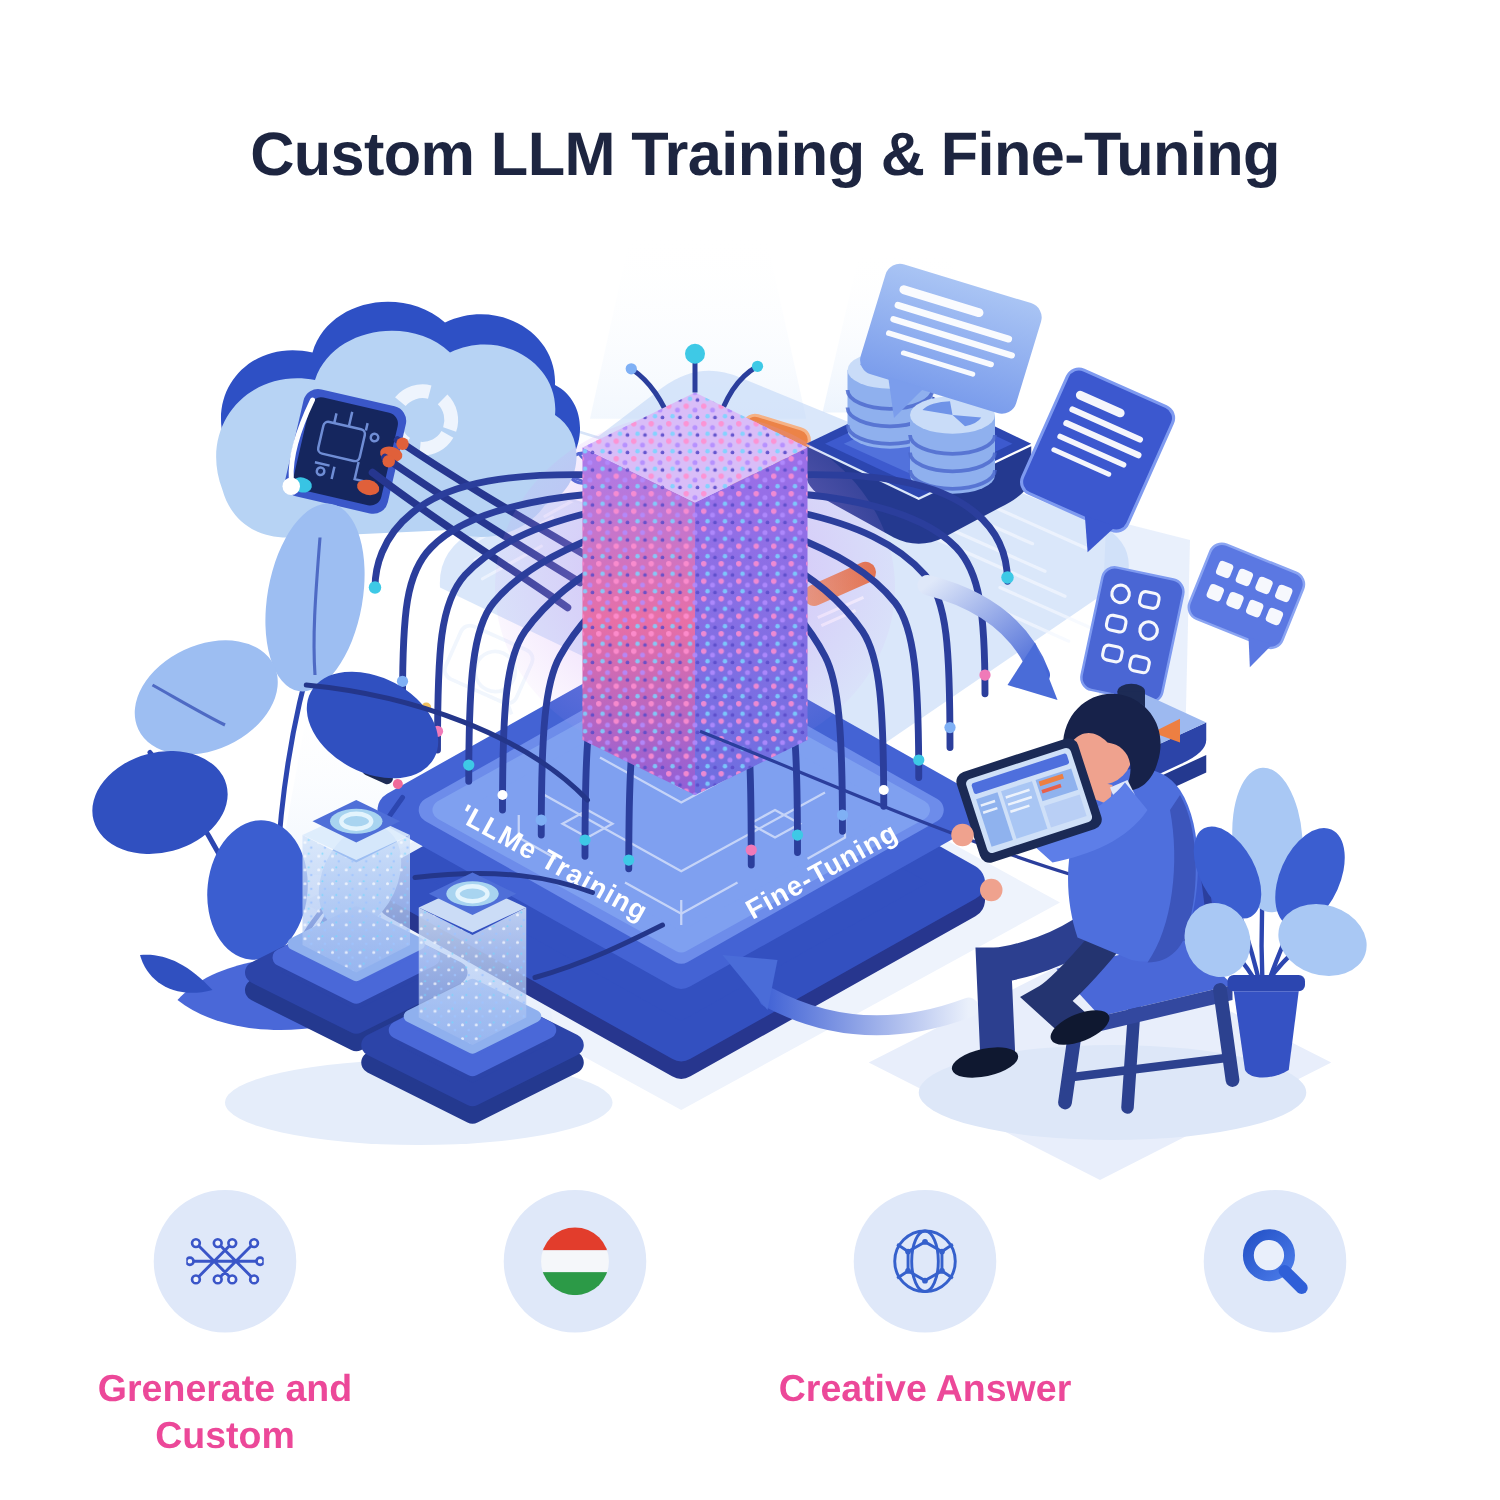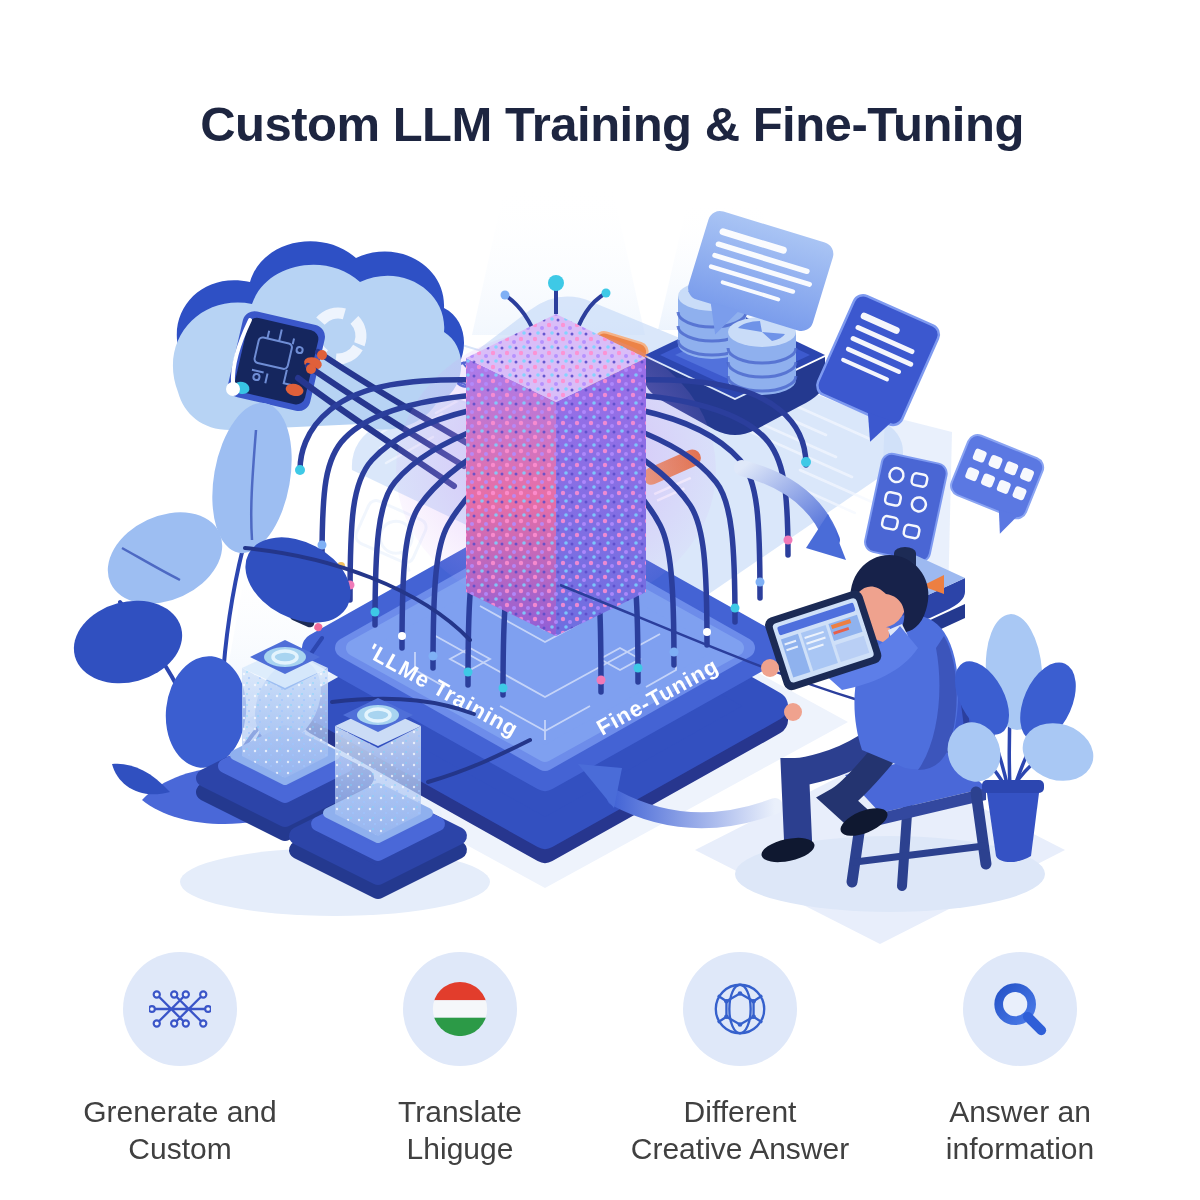--- a/index.html
+++ b/index.html
@@ -6,21 +6,21 @@
   .stage{position:relative;width:1200px;height:1200px;background:#ffffff;overflow:hidden;
          font-family:"Liberation Sans", sans-serif;}
   .title{position:absolute;top:84px;left:0;width:100%;text-align:center;margin:12px;
          font-size:49px;font-weight:800;letter-spacing:-0.5px;color:#1d2540;}
   .illo{position:absolute;top:0;left:0;width:1200px;height:1200px;}
   .features{position:absolute;left:40px;right:40px;top:952px;display:flex;}
   .feature{flex:1;display:flex;flex-direction:column;align-items:center;}
   .icon-circle{width:114px;height:114px;border-radius:50%;background:#dfe8f9;
                display:flex;align-items:center;justify-content:center;}
   .feature-label{margin-top:28px;text-align:center;font-size:30px;line-height:1.22;
-                 color:#404040;font-weight:400;}
+                 color:#ec4899;font-weight:700;}
 </style>
 </head>
 <body>
 
 <div class="stage">
 
   <h1 class="title">Custom LLM Training &amp; Fine-Tuning</h1>
 
   <svg class="illo" viewBox="0 0 1200 1200">
     <defs>
@@ -458,24 +458,20 @@
                 <circle cx="32" cy="32" r="28"></circle>
               </clipPath>
             </defs>
           <g clip-path="url(#fc)">
             <rect x="0" y="4" width="64" height="19" fill="#e23d2c"></rect>
             <rect x="0" y="23" width="64" height="18" fill="#f5f7fa"></rect>
             <rect x="0" y="41" width="64" height="19" fill="#2c9a47"></rect>
           </g>
         </svg>
       </div>
-      <div class="feature-label">
-        <div>Translate</div>
-        <div>Lhiguge</div>
-      </div>
     </div>
 
     <div class="feature">
       <div class="icon-circle">
         <svg width="62" height="62" viewBox="0 0 64 64">
           <g fill="none" stroke="#3560cc" stroke-width="2.4">
             <circle cx="32" cy="32" r="25"></circle>
             <ellipse cx="32" cy="32" rx="11" ry="25"></ellipse>
             <polygon points="32,16 46,24 46,40 32,48 18,40 18,24"></polygon>
             <path d="M18,24 L9,18 M46,24 L55,18 M18,40 L9,46 M46,40 L55,46"></path>
@@ -484,38 +480,33 @@
             <circle cx="32" cy="16" r="2.4"></circle>
               <circle cx="46" cy="24" r="2.4"></circle>
               <circle cx="46" cy="40" r="2.4"></circle>
             <circle cx="32" cy="48" r="2.4"></circle>
               <circle cx="18" cy="40" r="2.4"></circle>
               <circle cx="18" cy="24" r="2.4"></circle>
           </g>
         </svg>
       </div>
       <div class="feature-label">
-        <div>Different</div>
         <div>Creative Answer</div>
       </div>
     </div>
 
     <div class="feature">
       <div class="icon-circle">
         <svg width="62" height="62" viewBox="0 0 64 64">
           <defs>
             <linearGradient id="mg" x1="0" y1="0" x2="1" y2="1">
               <stop offset="0%" stop-color="#2553c8"></stop>
                 <stop offset="100%" stop-color="#4a7ae8"></stop>
             </linearGradient>
           </defs>
           <circle cx="27" cy="27" r="17" fill="#e9effb" stroke="url(#mg)" stroke-width="9"></circle>
           <line x1="40" y1="40" x2="54" y2="54" stroke="#2f5fd8" stroke-width="10" stroke-linecap="round"></line>
         </svg>
       </div>
-      <div class="feature-label">
-        <div>Answer an</div>
-        <div>information</div>
-      </div>
     </div>
 
   </div>
 </div>
 
 </body></html>

